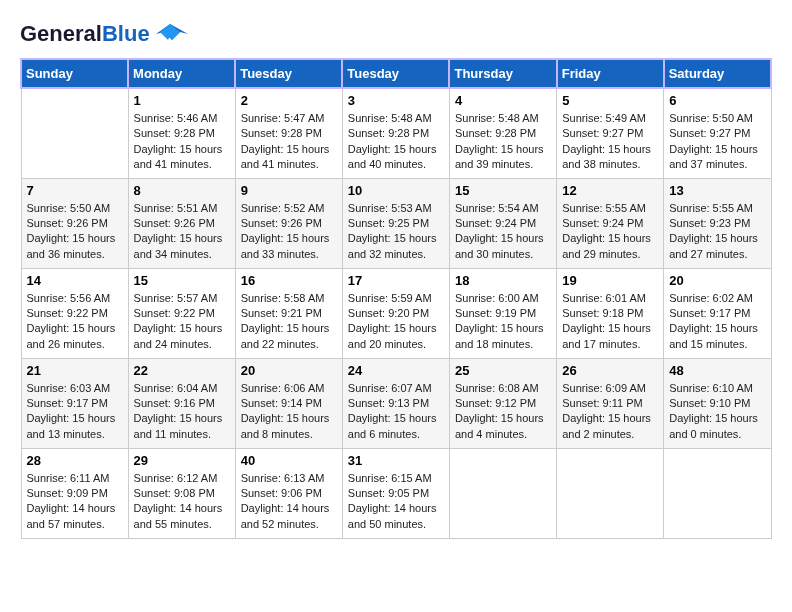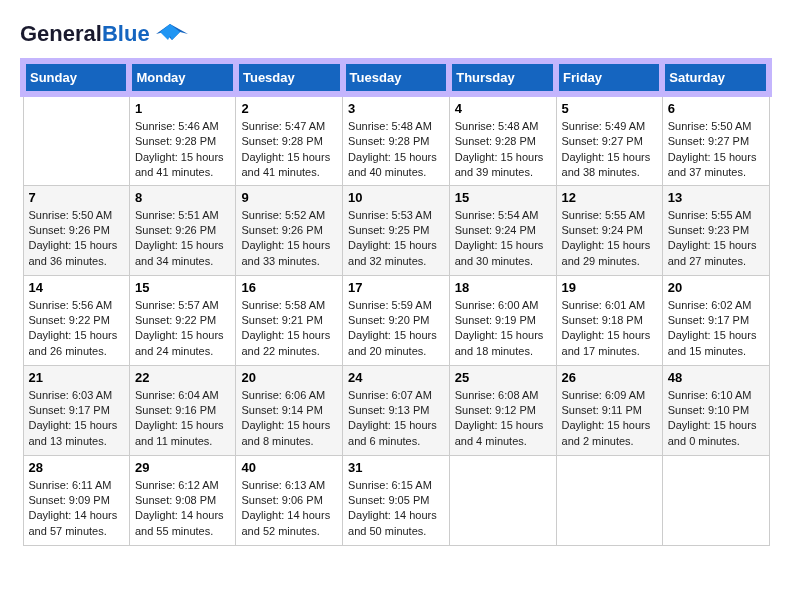--- a/index.html
+++ b/index.html
@@ -37,21 +37,21 @@
       border-collapse: collapse;
       font-size: 11px;
     }
     thead th {
       background-color: #1565c0;
       color: #fff;
       padding: 6px 4px;
       text-align: left;
       font-size: 13px;
       font-weight: bold;
-      border: 6px solid #c4b5fd;
+      border: 2px solid #c4b5fd;
     }
     tbody td {
       border: 1px solid #ccc;
       vertical-align: top;
       padding: 4px 5px;
       width: 108px;
       height: 90px;
     }
     tbody tr:nth-child(even) td {
       background-color: #f5f5f5;

